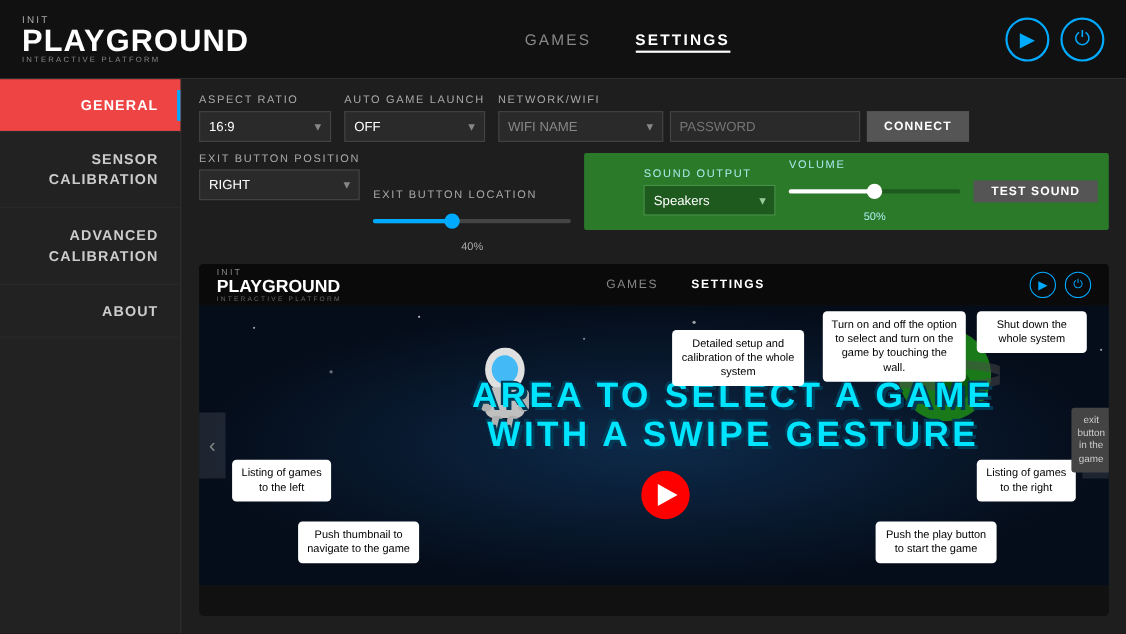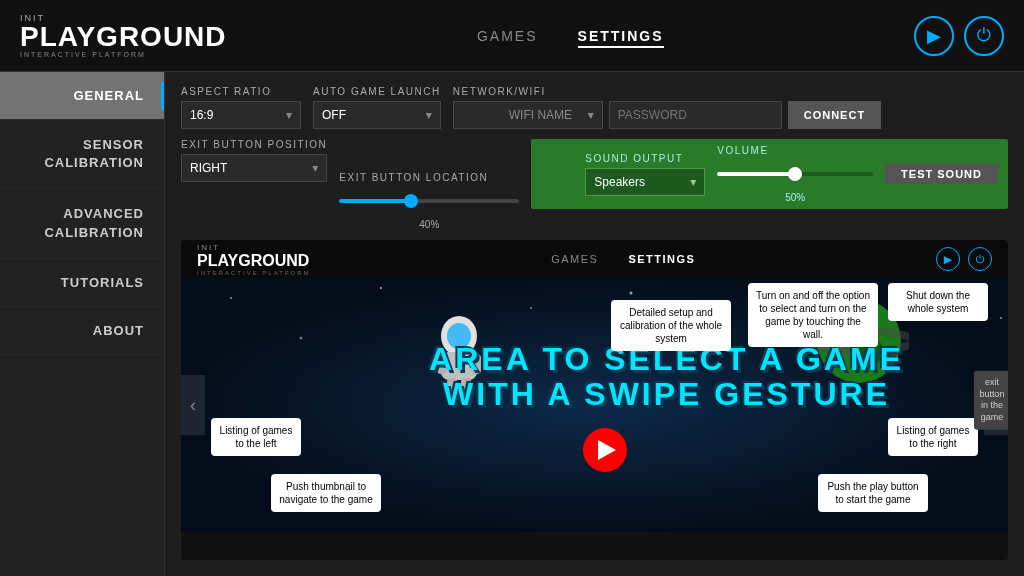--- a/index.html
+++ b/index.html
@@ -106,21 +106,21 @@
       cursor: pointer;
       border-bottom: 1px solid #2a2a2a;
       font-size: 13px;
       font-weight: bold;
       letter-spacing: 1px;
       text-align: right;
       color: #ccc;
       position: relative;
     }
     .sidebar-item.active {
-      background: #737373;
+      background: #ef4444;
       color: #fff;
     }
     .sidebar-item::after {
       content: '';
       position: absolute;
       right: 0;
       top: 50%;
       transform: translateY(-50%);
       width: 3px;
       height: 60%;
@@ -508,21 +508,20 @@
     <button class="header-icon-btn">⏻</button>
   </div>
 </div>
 
 <div class="main-layout">
 
   <div class="sidebar">
     <div class="sidebar-item active">GENERAL</div>
     <div class="sidebar-item" style="line-height:1.4;">SENSOR<br>CALIBRATION</div>
     <div class="sidebar-item" style="line-height:1.4;">ADVANCED<br>CALIBRATION</div>
-    <div class="sidebar-item">TUTORIALS</div>
     <div class="sidebar-item">ABOUT</div>
   </div>
 
   <div class="content">
 
     <div class="settings-row">
 
       <div class="settings-group">
         <span class="settings-label">ASPECT RATIO</span>
         <div class="settings-select">
@@ -536,21 +535,21 @@
         <div class="settings-select">
           <span>OFF</span>
           <span class="settings-select-arrow">▾</span>
         </div>
       </div>
 
       <div class="settings-group" style="flex:1;">
         <span class="settings-label">NETWORK/WIFI</span>
         <div style="display:flex; gap:6px; align-items:center;">
           <div class="settings-select" style="min-width:150px;">
-            <span style="color:#888;margin-left:47px;">WIFI NAME</span>
+            <span style="color:#888;">WIFI NAME</span>
             <span class="settings-select-arrow">▾</span>
           </div>
           <input class="wifi-input" type="password" placeholder="PASSWORD" style="">
           <button class="connect-btn">CONNECT</button>
         </div>
       </div>
     </div>
 
     <div class="settings-row">
 
@@ -682,21 +681,21 @@
           </div>
 
           <div class="tooltip-box" style="right:30px; top:55%; max-width:90px;">
             Listing of games to the right
           </div>
 
           <div class="tooltip-box" style="left:90px; bottom:20px; max-width:110px;">
             Push thumbnail to navigate to the game
           </div>
 
-          <div class="tooltip-box" style="right:80px; bottom:20px; max-width:110px;">
+          <div class="tooltip-box" style="right:102px; bottom:20px; max-width:110px;">
             Push the play button to start the game
           </div>
         </div>
 
 
         <div class="exit-hint">exit button in the game</div>
       </div>
     </div>
   </div>
 </div>

